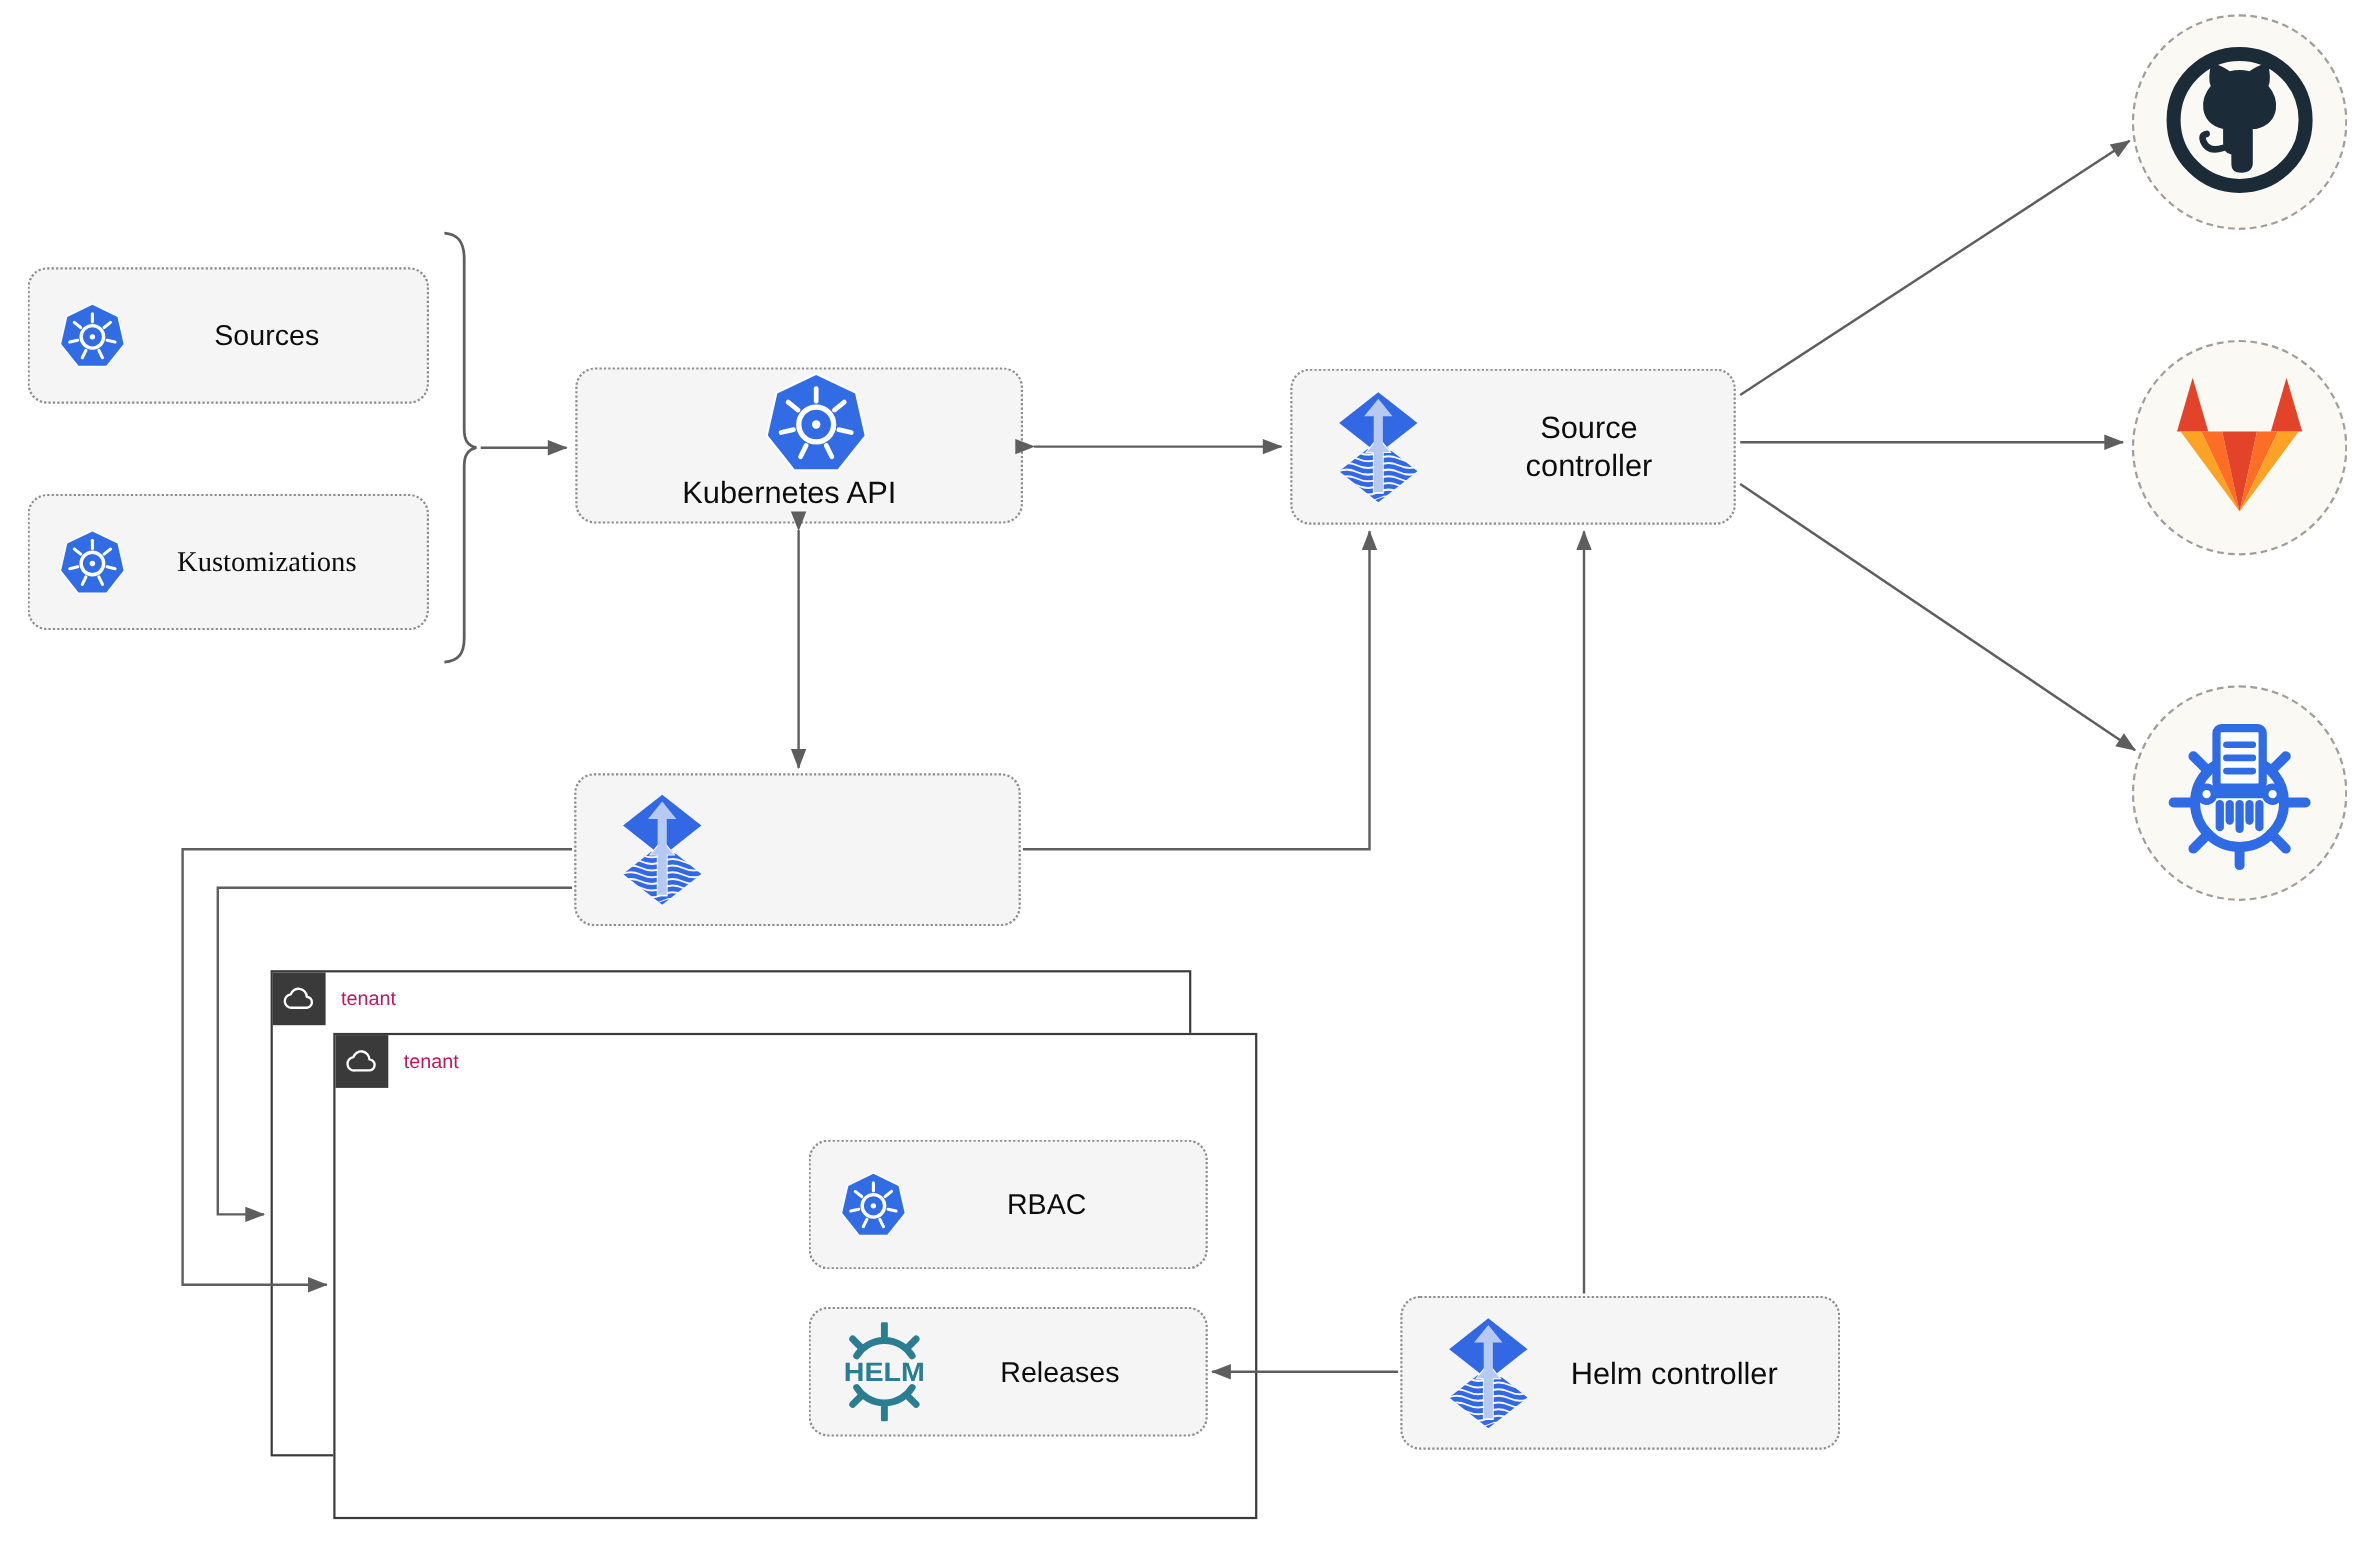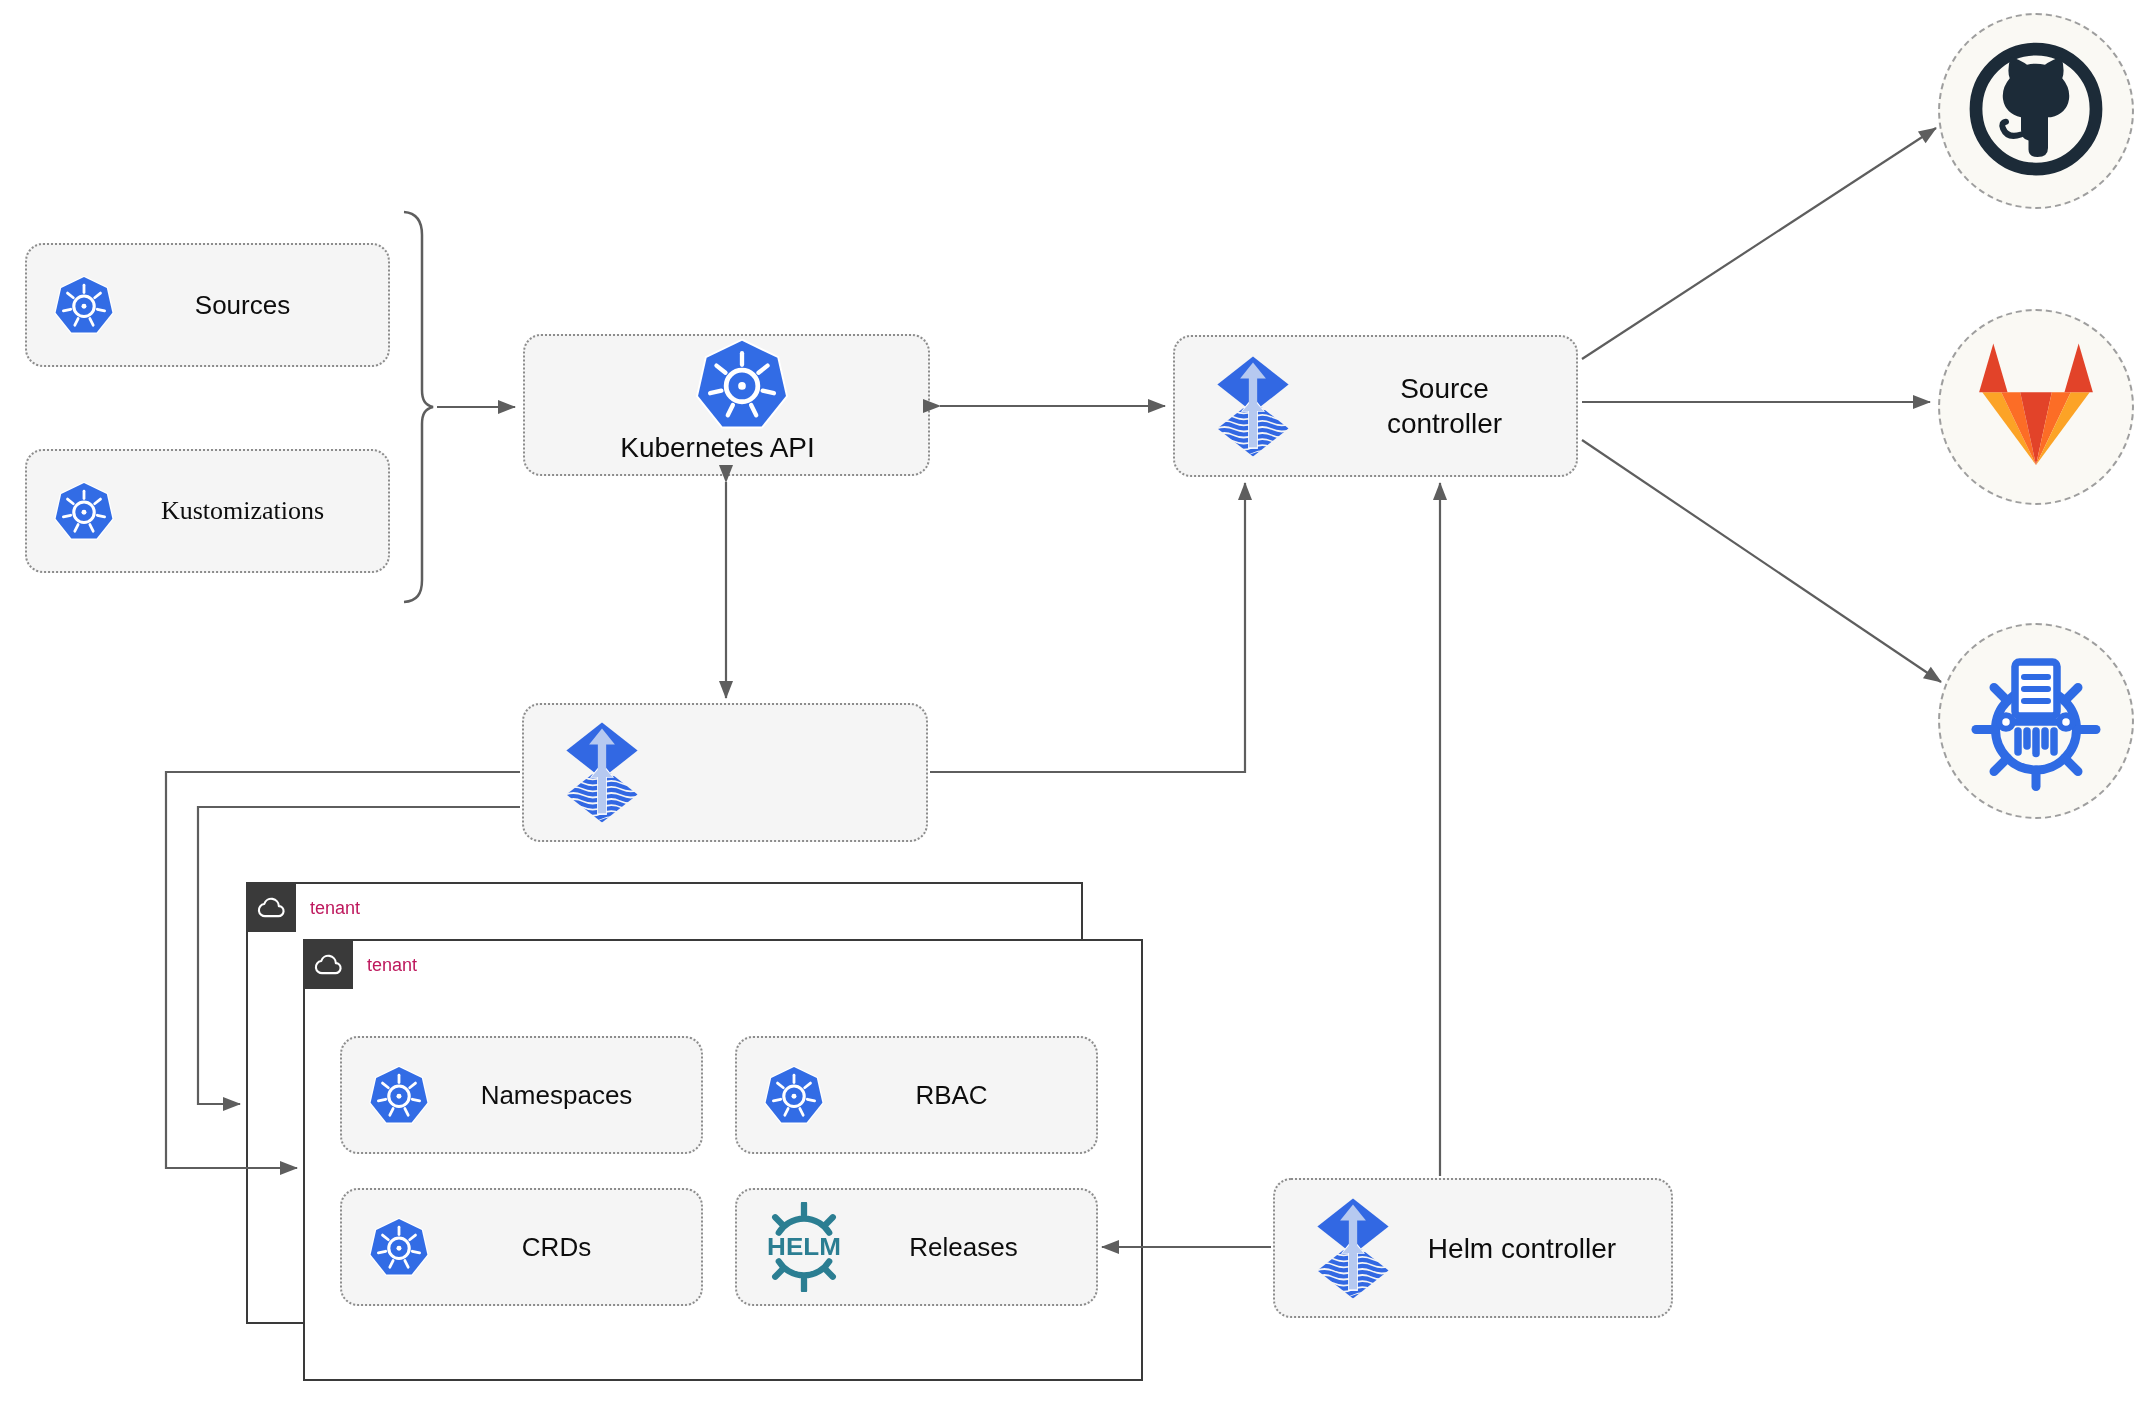--- a/index.html
+++ b/index.html
@@ -193,39 +193,20 @@
   <div class="tenant z2" style="left:303px;top:939px;width:840px;height:442px;">
     <div class="tenant-head">
       <span class="tenant-sq">
         <svg width="30" height="30" viewBox="0 0 24 24">
             <path d="M7,18.5 h10 a4,4 0 0 0 0.5,-8 A6,6 0 0 0 5.8,8.8 4.6,4.6 0 0 0 7,18.5 Z" fill="none" stroke="#fff" stroke-width="1.7" stroke-linejoin="round"></path>
           </svg>
       </span>
       <span class="tenant-lbl">tenant</span>
     </div>
 
-    <div class="node" style="left:35px;top:95px;width:363px;height:118px;">
-      <span class="icon">
-        <svg width="62" height="62" viewBox="0 0 100 100">
-          <polygon points="50,5 86.8,22.7 95.8,62.5 70.4,94.4 29.6,94.4 4.2,62.5 13.2,22.7" fill="#326CE5" stroke="#fff" stroke-width="4" paint-order="stroke"></polygon>
-          <g stroke="#fff" stroke-width="4.5" stroke-linecap="round">
-            <line x1="50" y1="30" x2="50" y2="18"></line>
-              <line x1="67.2" y1="38.3" x2="76.6" y2="30.8"></line>
-            <line x1="71.5" y1="56.9" x2="83.2" y2="59.6"></line>
-              <line x1="59.5" y1="71.8" x2="64.8" y2="82.6"></line>
-            <line x1="40.5" y1="71.8" x2="35.2" y2="82.6"></line>
-              <line x1="28.5" y1="56.9" x2="16.8" y2="59.6"></line>
-            <line x1="32.8" y1="38.3" x2="23.4" y2="30.8"></line>
-          </g>
-          <circle cx="50" cy="52" r="16.5" fill="none" stroke="#fff" stroke-width="5"></circle>
-          <circle cx="50" cy="52" r="4" fill="#fff"></circle>
-        </svg>
-      </span>
-      <div class="lbl">Namespaces</div>
-    </div>
 
     <div class="node" style="left:430px;top:95px;width:363px;height:118px;">
       <span class="icon">
         <svg width="62" height="62" viewBox="0 0 100 100">
           <polygon points="50,5 86.8,22.7 95.8,62.5 70.4,94.4 29.6,94.4 4.2,62.5 13.2,22.7" fill="#326CE5" stroke="#fff" stroke-width="4" paint-order="stroke"></polygon>
           <g stroke="#fff" stroke-width="4.5" stroke-linecap="round">
             <line x1="50" y1="30" x2="50" y2="18"></line>
               <line x1="67.2" y1="38.3" x2="76.6" y2="30.8"></line>
             <line x1="71.5" y1="56.9" x2="83.2" y2="59.6"></line>
               <line x1="59.5" y1="71.8" x2="64.8" y2="82.6"></line>
@@ -233,39 +214,20 @@
               <line x1="28.5" y1="56.9" x2="16.8" y2="59.6"></line>
             <line x1="32.8" y1="38.3" x2="23.4" y2="30.8"></line>
           </g>
           <circle cx="50" cy="52" r="16.5" fill="none" stroke="#fff" stroke-width="5"></circle>
           <circle cx="50" cy="52" r="4" fill="#fff"></circle>
         </svg>
       </span>
       <div class="lbl">RBAC</div>
     </div>
 
-    <div class="node" style="left:35px;top:247px;width:363px;height:118px;">
-      <span class="icon">
-        <svg width="62" height="62" viewBox="0 0 100 100">
-          <polygon points="50,5 86.8,22.7 95.8,62.5 70.4,94.4 29.6,94.4 4.2,62.5 13.2,22.7" fill="#326CE5" stroke="#fff" stroke-width="4" paint-order="stroke"></polygon>
-          <g stroke="#fff" stroke-width="4.5" stroke-linecap="round">
-            <line x1="50" y1="30" x2="50" y2="18"></line>
-              <line x1="67.2" y1="38.3" x2="76.6" y2="30.8"></line>
-            <line x1="71.5" y1="56.9" x2="83.2" y2="59.6"></line>
-              <line x1="59.5" y1="71.8" x2="64.8" y2="82.6"></line>
-            <line x1="40.5" y1="71.8" x2="35.2" y2="82.6"></line>
-              <line x1="28.5" y1="56.9" x2="16.8" y2="59.6"></line>
-            <line x1="32.8" y1="38.3" x2="23.4" y2="30.8"></line>
-          </g>
-          <circle cx="50" cy="52" r="16.5" fill="none" stroke="#fff" stroke-width="5"></circle>
-          <circle cx="50" cy="52" r="4" fill="#fff"></circle>
-        </svg>
-      </span>
-      <div class="lbl">CRDs</div>
-    </div>
 
     <div class="node" style="left:430px;top:247px;width:363px;height:118px;">
       <span class="icon" style="margin-left:22px">
         <svg width="90" height="90" viewBox="0 0 100 100">
           <g stroke="#2B7E92" stroke-width="7" stroke-linecap="round" fill="none">
             <path d="M22,34 A33,33 0 0 1 78,34"></path>
             <path d="M22,66 A33,33 0 0 0 78,66"></path>
             <line x1="50" y1="14" x2="50" y2="2"></line>
               <line x1="50" y1="86" x2="50" y2="98"></line>
             <line x1="27" y1="26" x2="18" y2="17"></line>

